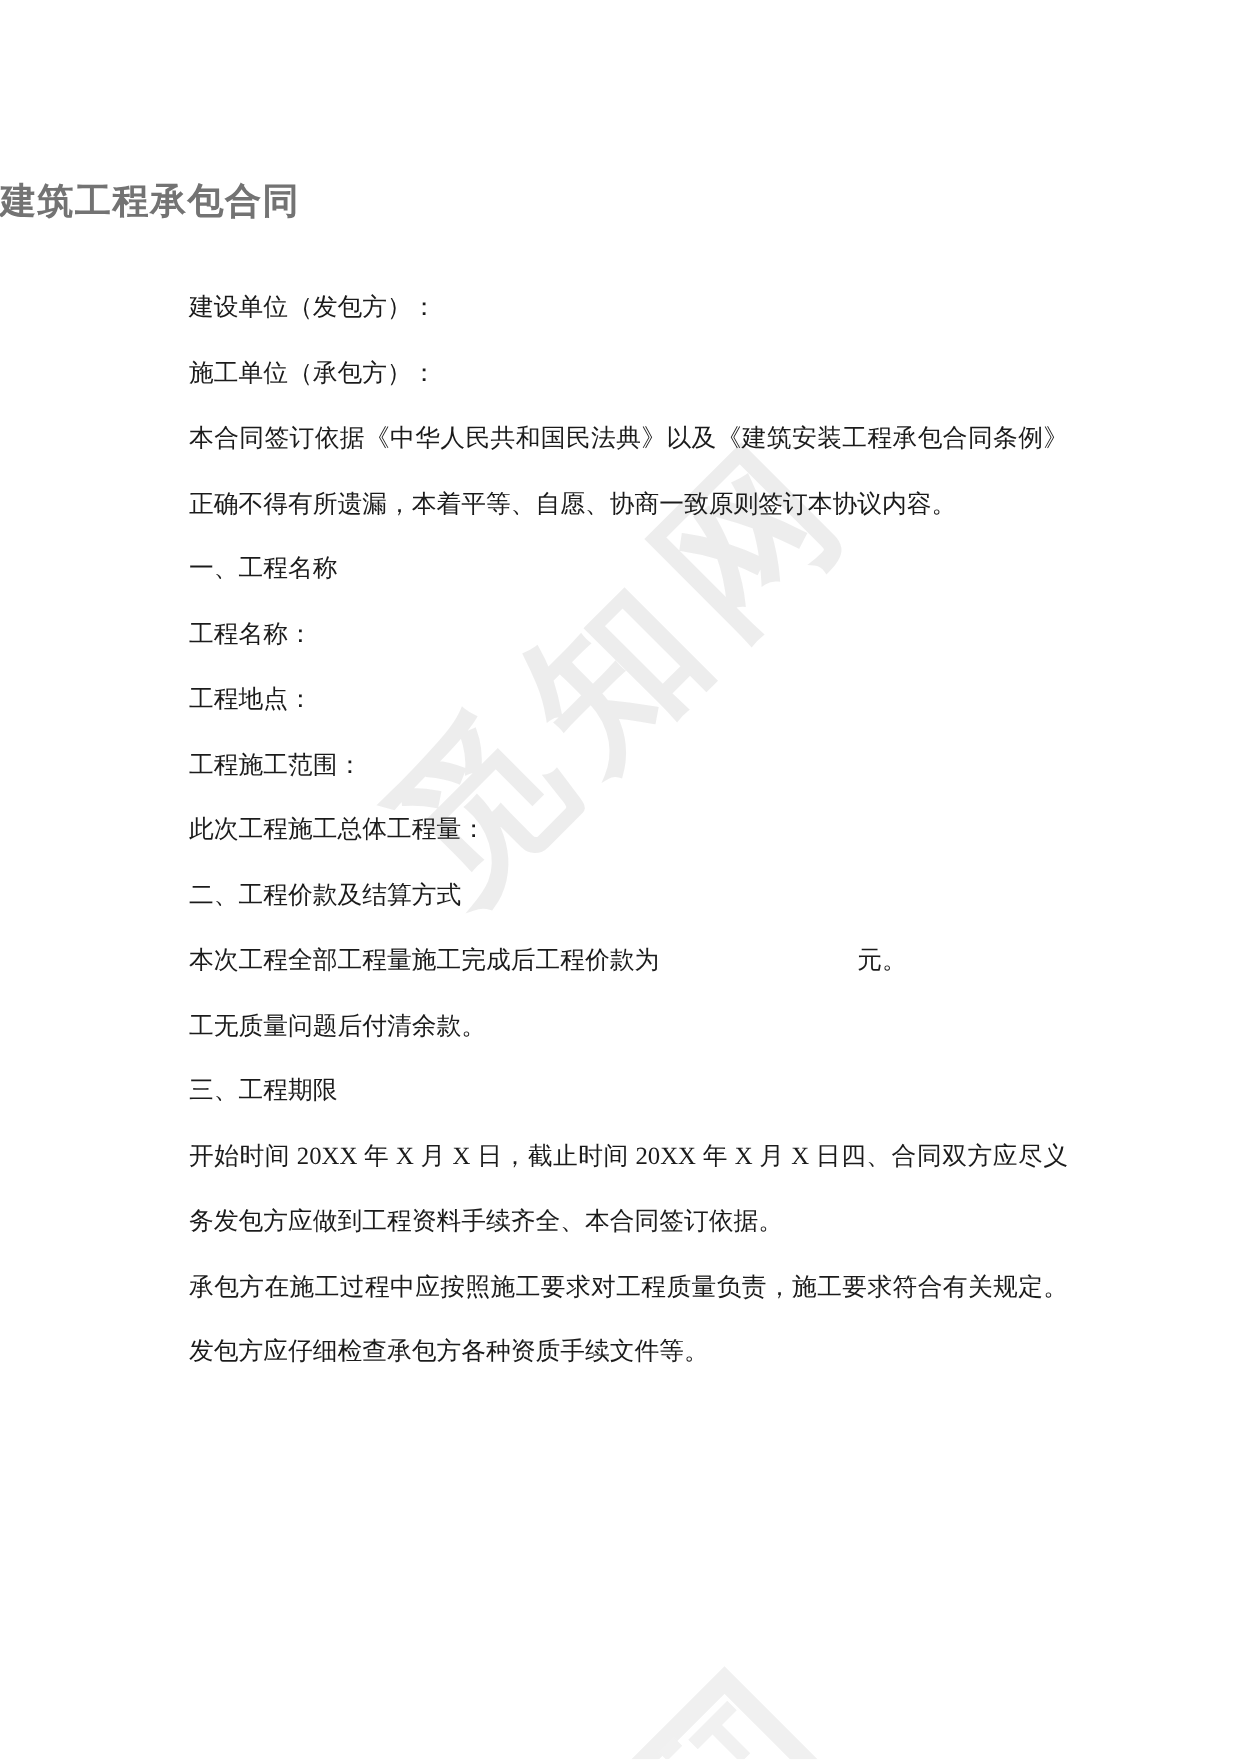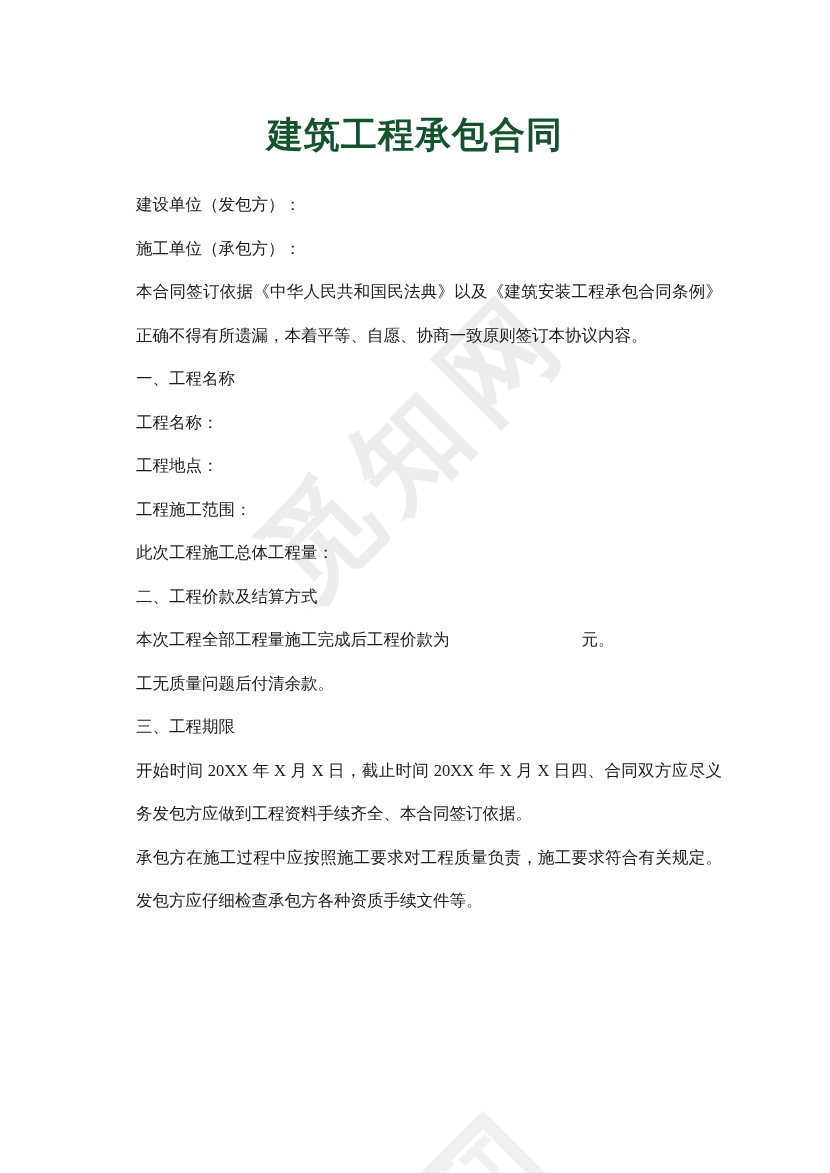--- a/index.html
+++ b/index.html
@@ -10,32 +10,32 @@
     background: #ffffff;
     overflow: hidden;
     font-family: "Liberation Serif", "DejaVu Serif", serif;
     color: #1b1b1b;
   }
   .doc-title {
     position: absolute;
     top: 108px;
     left: 0;
     width: 830px;
-    text-align: center;
-    font-size: 36px;
+    text-align: left;
+    font-size: 24px;
     line-height: 54px;
     font-weight: 700;
     letter-spacing: 1px;
-    color: #14532d;
+    color: #737373;
     z-index: 2;
   }
   .doc-body {
     position: absolute;
     top: 183px;
-    left: 136px;
+    left: 126px;
     width: 586px;
     z-index: 2;
   }
   .line {
     height: 43.5px;
     line-height: 43.5px;
     font-size: 16.5px;
     white-space: nowrap;
     text-align: left;
   }

